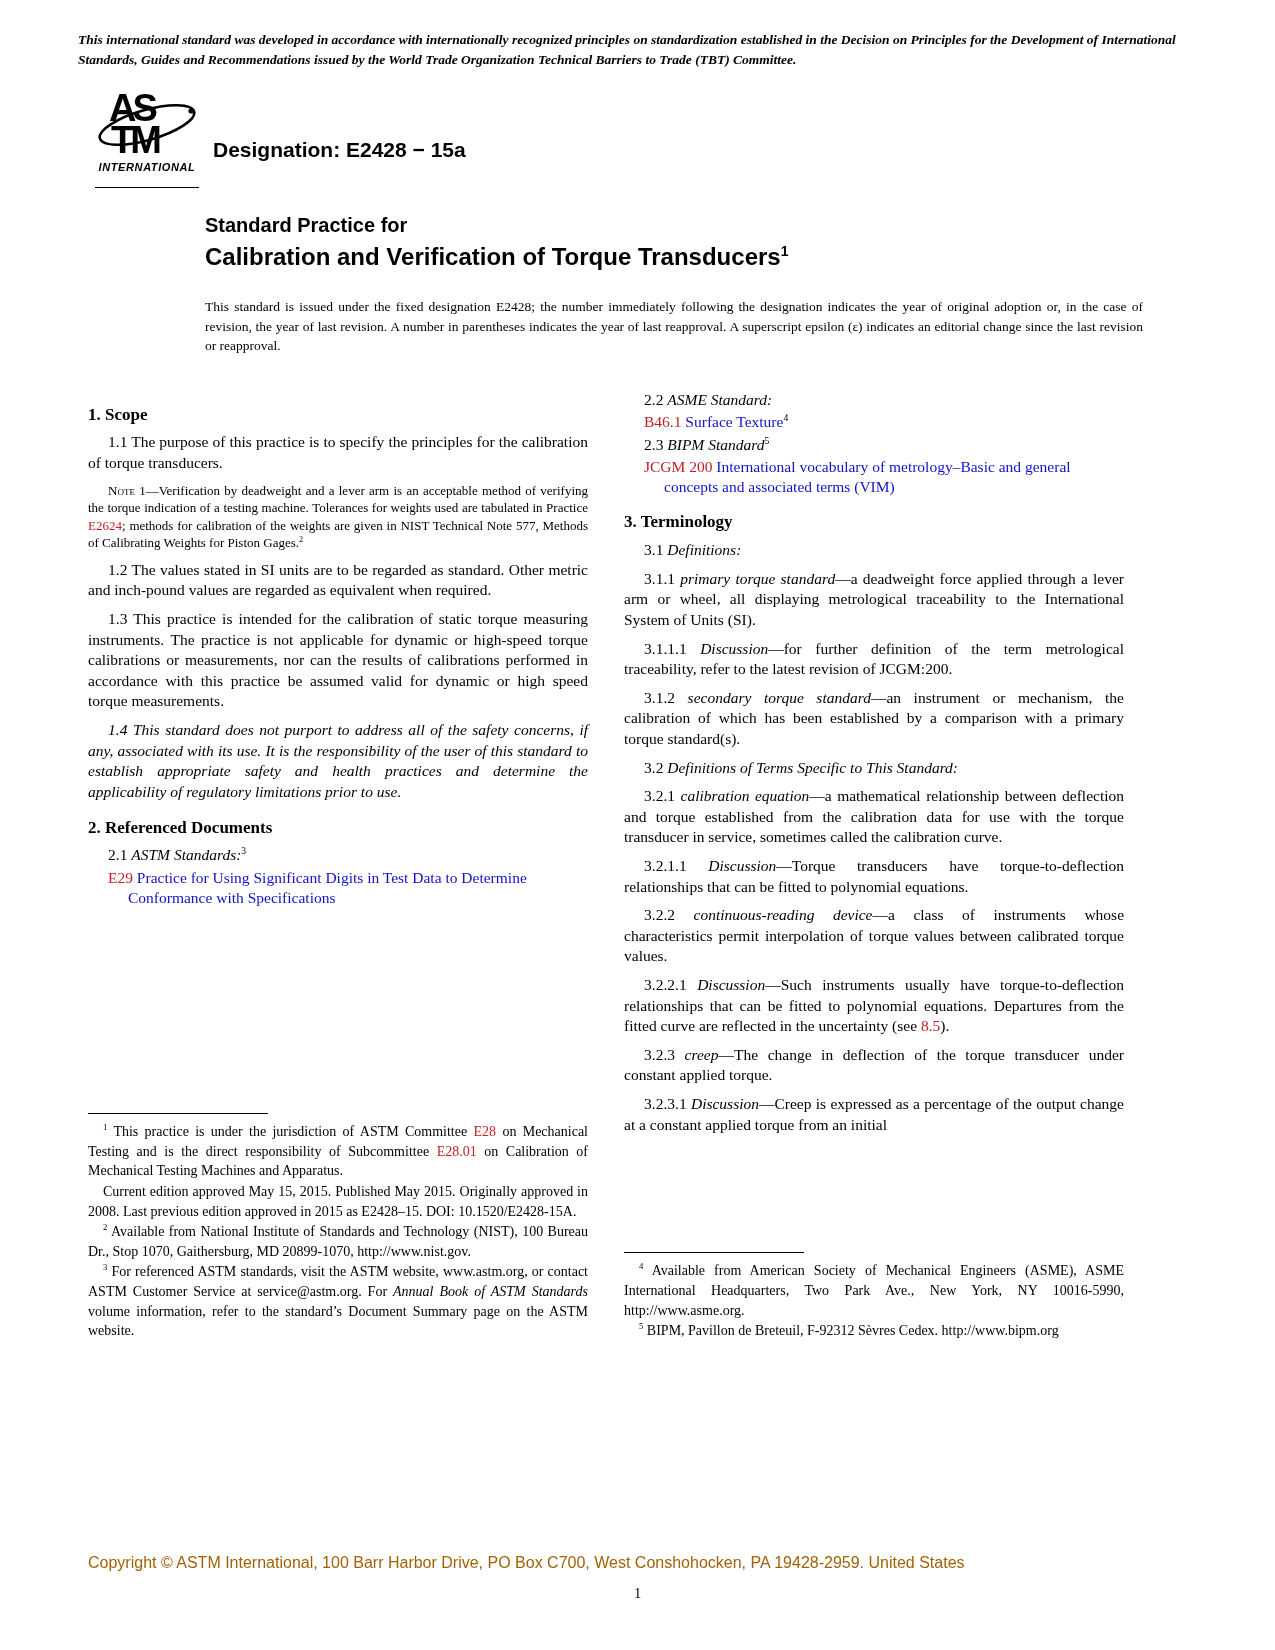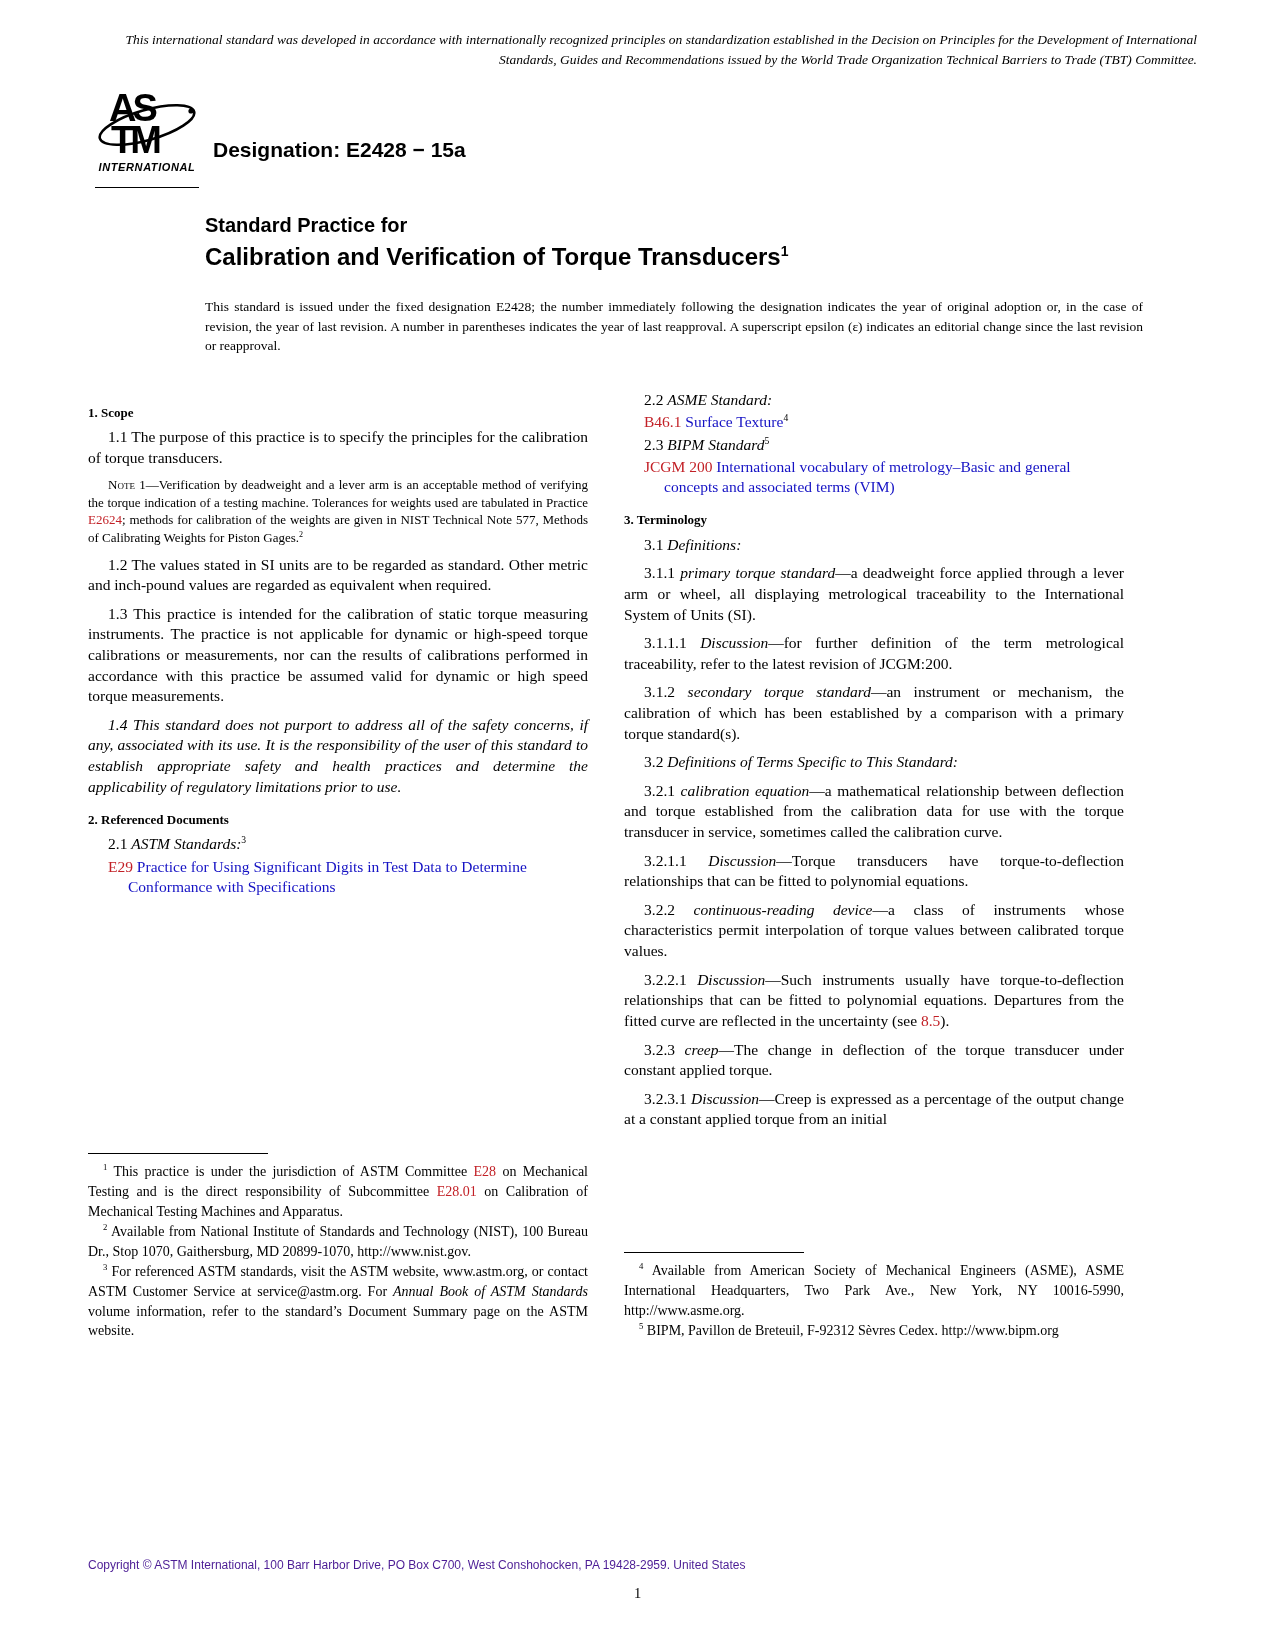--- a/index.html
+++ b/index.html
@@ -7,21 +7,21 @@
   html,body { margin:0; padding:0; }
   body {
     width:1275px; height:1650px; position:relative; overflow:hidden;
     background:#ffffff; color:#000;
     font-family:"Liberation Serif", serif;
   }
   .sans { font-family:"Liberation Sans", sans-serif; }
 
   .top-notice {
     margin:30px 78px 0 78px;
-    text-align:right; font-weight:normal; font-style:italic;
+    text-align:left; font-weight:bold; font-style:italic;
     font-size:13.5px; line-height:1.45;
   }
 
   .masthead { display:flex; align-items:center; margin:16px 0 0 95px; }
   .logo-box { width:104px; text-align:center; }
   .logo-svg { display:block; margin:0 auto; }
   .logo-sub {
     font-family:"Liberation Sans", sans-serif;
     font-weight:bold; font-style:italic; font-size:11px; letter-spacing:0.6px;
     border-bottom:1.5px solid #000; padding-bottom:14px; margin-top:-4px;
@@ -35,37 +35,37 @@
   .issuance {
     width:938px; margin:26px 0 0 0;
     font-size:13.5px; line-height:1.45; text-align:justify;
   }
 
   .columns { display:flex; gap:36px; margin:34px 88px 0 88px; }
   .col {
     width:500px; height:952px; display:flex; flex-direction:column;
     font-size:15.5px; line-height:1.33; text-align:justify;
   }
-  .sec-heading { font-weight:bold; text-align:left; margin:14px 0 2px 0; font-size:13px; }
+  .sec-heading { font-weight:bold; text-align:left; margin:14px 0 2px 0; font-size:17px; }
   .body-p { margin:8px 0 0 0; text-indent:20px; }
   .note-p { margin:8px 0 0 0; text-indent:20px; font-size:13px; line-height:1.35; }
   .ref-p { margin:2px 0 0 0; padding-left:40px; text-indent:-20px; text-align:left; line-height:1.3; }
   .it { font-style:italic; }
   .smallcaps { font-variant:small-caps; }
   .red { color:var(--link-red); }
   .blue { color:var(--link-blue); }
   sup { font-size:0.62em; line-height:0; }
 
   .footnotes { margin-top:auto; font-size:14px; line-height:1.4; text-align:justify; }
   .fn-rule { width:180px; border-top:1.2px solid #000; margin:0 0 8px 0; }
   .fn-p { margin:0 0 1px 0; text-indent:15px; }
 
   .copyright {
     position:absolute; left:88px; bottom:78px;
-    font-family:"Liberation Sans", sans-serif; font-size:12px; color:#4c1d95;
+    font-family:"Liberation Sans", sans-serif; font-size:16px; color:#a16207;
   }
   .pageno {
     position:absolute; left:0; right:0; bottom:48px;
     text-align:center; font-size:14.5px;
   }
 </style>
 </head>
 <body>
 
 <div class="top-notice">This international standard was developed in accordance with internationally recognized principles on standardization established in the Decision on Principles for the Development of International Standards, Guides and Recommendations issued by the World Trade Organization Technical Barriers to Trade (TBT) Committee.</div>
@@ -109,20 +109,21 @@
     <div class="sec-heading">2. Referenced Documents</div>
 
     <p class="body-p" style="margin-top:4px"><span>2.1 </span><span class="it">ASTM Standards:</span><sup>3</sup></p>
 
     <p class="ref-p"><span class="red">E29</span> <span class="blue">Practice for Using Significant Digits in Test Data to Determine Conformance with Specifications</span></p>
 
 
     <div class="footnotes">
       <div class="fn-rule"></div>
       <p class="fn-p"><sup>1</sup><span> This practice is under the jurisdiction of ASTM Committee </span><span class="red">E28</span><span> on Mechanical Testing and is the direct responsibility of Subcommittee </span><span class="red">E28.01</span><span> on Calibration of Mechanical Testing Machines and Apparatus.</span></p>
+      <p class="fn-p">Current edition approved May 15, 2015. Published May 2015. Originally approved in 2008. Last previous edition approved in 2015 as E2428–15. DOI: 10.1520/E2428-15A.</p>
       <p class="fn-p"><sup>2</sup><span> Available from National Institute of Standards and Technology (NIST), 100 Bureau Dr., Stop 1070, Gaithersburg, MD 20899-1070, http://www.nist.gov.</span></p>
       <p class="fn-p"><sup>3</sup><span> For referenced ASTM standards, visit the ASTM website, www.astm.org, or contact ASTM Customer Service at service@astm.org. For </span><span class="it">Annual Book of ASTM Standards</span><span> volume information, refer to the standard’s Document Summary page on the ASTM website.</span></p>
     </div>
   </div>
 
   <div class="col">
     <p class="body-p" style="margin-top:0"><span>2.2 </span><span class="it">ASME Standard:</span></p>
 
     <p class="ref-p"><span class="red">B46.1</span> <span class="blue">Surface Texture</span><sup>4</sup></p>
 

